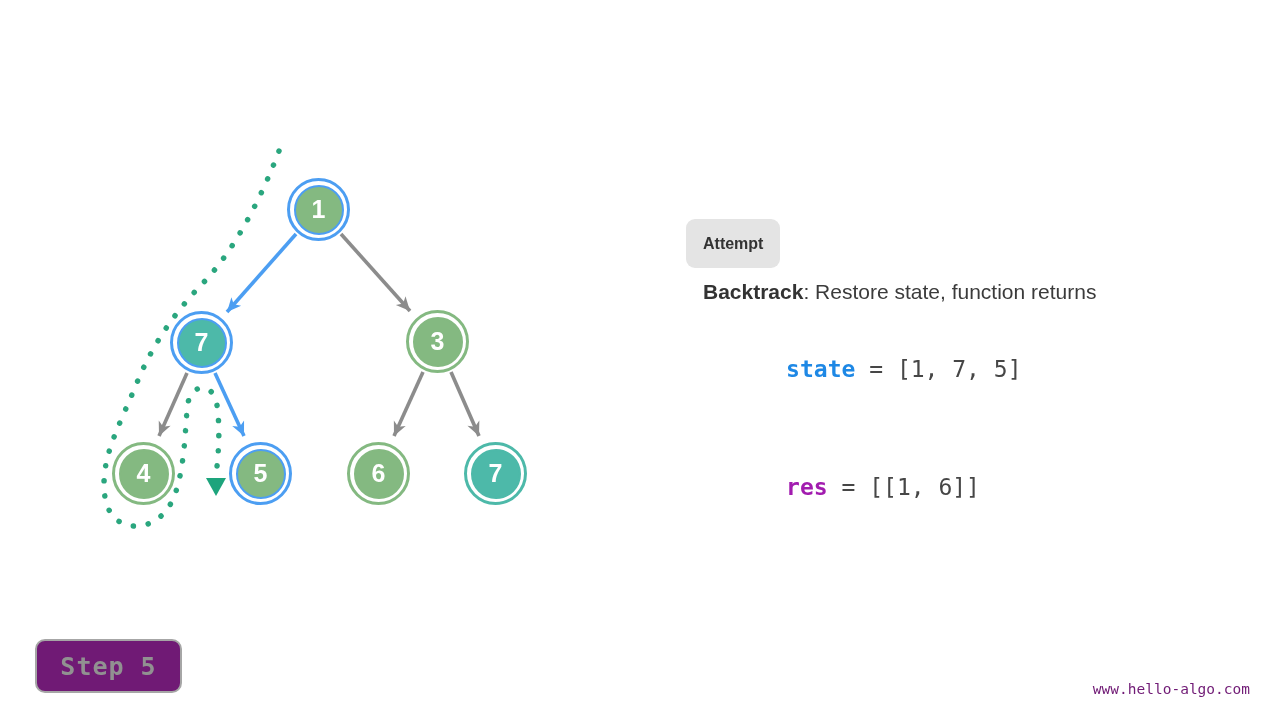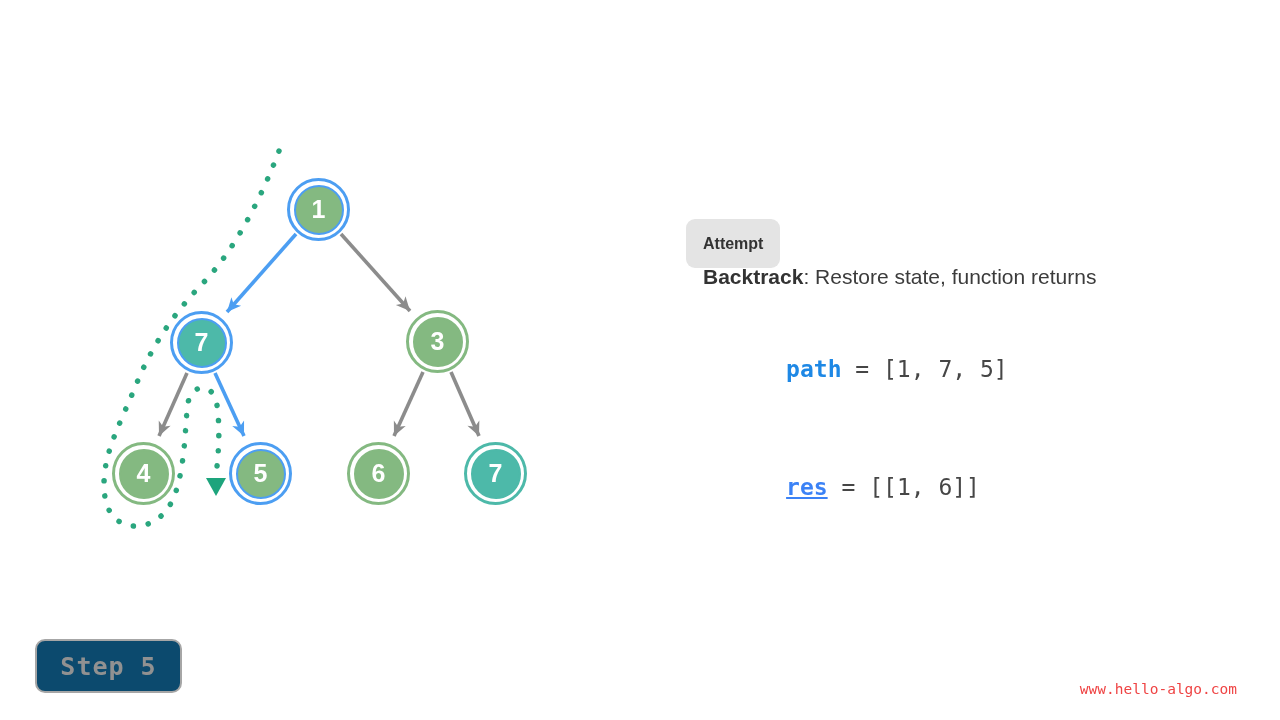--- a/index.html
+++ b/index.html
@@ -27,49 +27,49 @@
   }
 
   
   .callout {
     position:absolute; left:686px; top:219px; height:49px;
     background:#e4e4e4; border-radius:9px; display:flex; align-items:center;
     padding:0 17px; font-size:16px; color:#3b3b3b; white-space:nowrap;
   }
   .callout b, .plainline b { color:#333333; }
   .plainline {
-    position:absolute; left:703px; top:265px; font-size:21px;
+    position:absolute; left:703px; top:280px; font-size:21px;
     color:#3b3b3b; white-space:nowrap;
   }
   .code-line {
     position:absolute; left:703px;
     font-family:"DejaVu Sans Mono", monospace; font-size:23px;
     color:#464646; white-space:pre;
   }
   .code-line .var { font-weight:bold; }
   .code-path { top:330px; }
   .code-path .var { color:#1e88e5; }
   .code-res  { top:448px; }
-  .code-res  .var { color:#3b82f6;text-decoration:underline; }
+  .code-res  .var { color:#a21caf; }
 
   
   .step-badge {
     position:absolute; left:35px; top:639px; width:147px; height:54px;
     box-sizing:border-box; border:2px solid #a6a6a6; border-radius:10px;
-    background:#0c4a6e; display:flex; align-items:center; justify-content:center;
+    background:#701a75; display:flex; align-items:center; justify-content:center;
   }
   .step-label {
     font-family:"DejaVu Sans Mono", monospace; font-weight:bold;
     font-size:25px; color:#919191; letter-spacing:1px;
   }
 
   
   .watermark {
-    position:absolute; right:43px; top:681px;
-    font-family:"DejaVu Sans Mono", monospace; font-size:14.5px; color:#ef4444;
+    position:absolute; right:30px; top:681px;
+    font-family:"DejaVu Sans Mono", monospace; font-size:14.5px; color:#701a75;
   }
 </style>
 </head>
 <body>
 
 <div class="canvas">
 
   <div>
     <svg class="tree-svg" width="640" height="620" viewBox="0 0 640 620">
       <defs>
@@ -139,21 +139,21 @@
   </div>
 
   <div>
     <div class="callout">
       <b>Attempt</b>
     </div>
     <div class="plainline">
       <b>Backtrack</b><span>: Restore state, function returns</span>
     </div>
     <div class="code-line code-path">
-      <span class="var">path</span><span> = [1, 7, 5]</span>
+      <span class="var">state</span><span> = [1, 7, 5]</span>
     </div>
     <div class="code-line code-res">
       <span class="var">res</span><span> = [[1, 6]]</span>
     </div>
   </div>
 
   <div class="step-badge">
     <span class="step-label">Step 5</span>
   </div>
 

